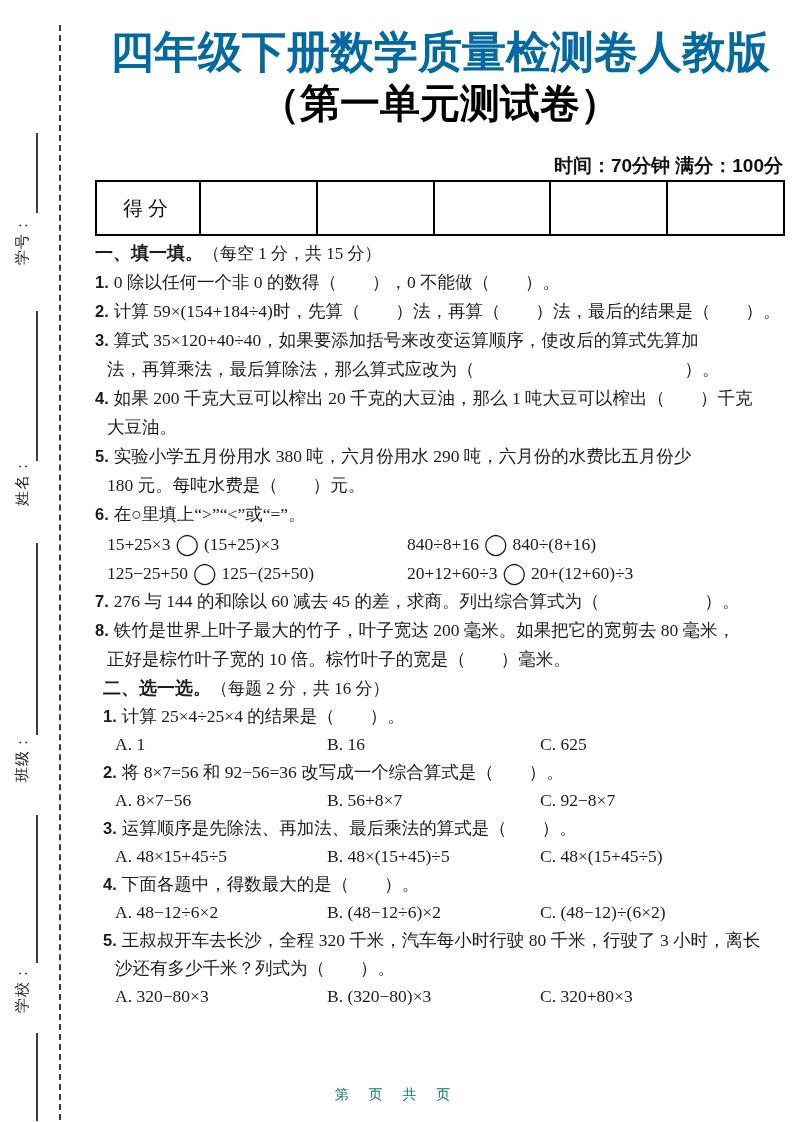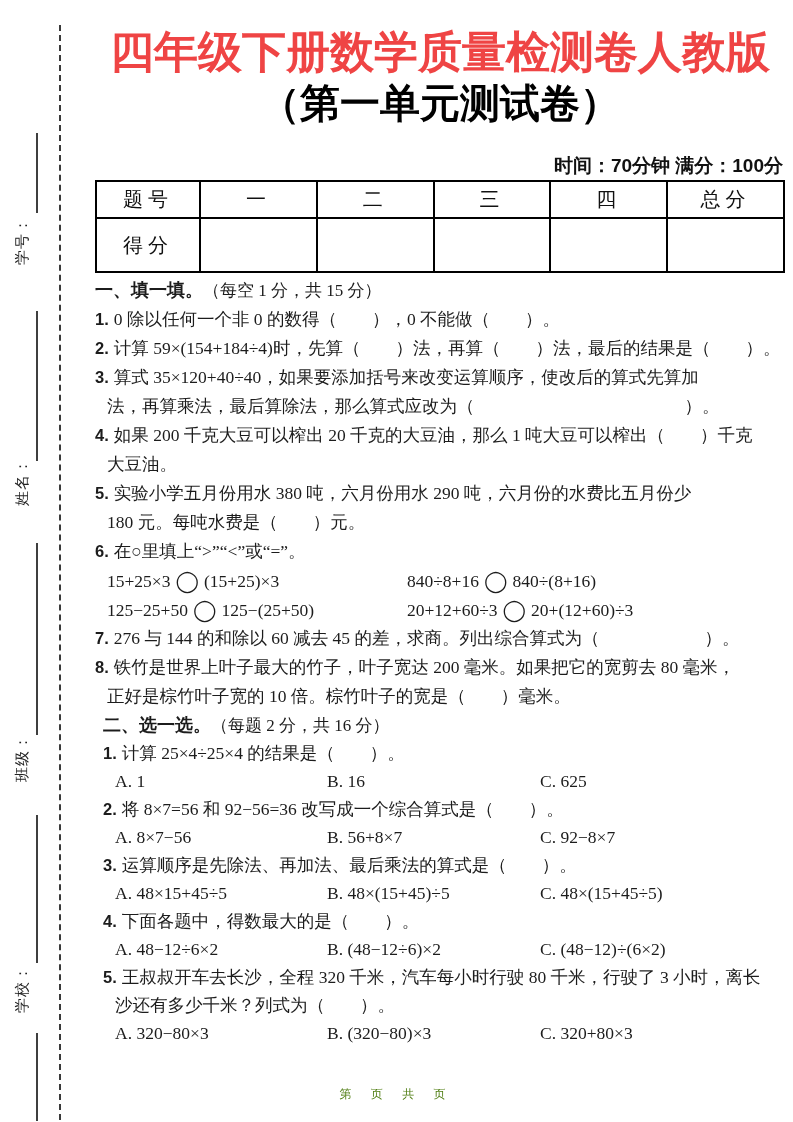--- a/index.html
+++ b/index.html
@@ -32,21 +32,21 @@
     white-space:nowrap;
   }
   .sl1 { top:229px; } .sl2 { top:470px; } .sl3 { top:746px; } .sl4 { top:977px; }
 
   
   .main { position:absolute; left:95px; top:0; width:690px; }
 
   .paper-title {
     margin-top:26px; text-align:center;
     font-family:"Liberation Sans","DejaVu Sans",sans-serif;
-    font-weight:900; font-size:44px; line-height:52px; color:#ef4444;
+    font-weight:900; font-size:44px; line-height:52px; color:#0369a1;
     white-space:nowrap;
   }
   .paper-subtitle {
     text-align:center;
     font-family:Liberation Sans, sans-serif;
     font-weight:900; font-size:40px; line-height:50px; color:#000;
     white-space:nowrap;
   }
   .exam-meta {
     margin-top:26px; text-align:right; padding-right:2px;
@@ -89,21 +89,21 @@
 
   .cmp-row { display:grid; grid-template-columns:300px 1fr; padding-left:12px; }
   .circ {
     font-size:21px; padding:0 5px; position:relative; top:1px;
     font-family:"DejaVu Sans",sans-serif;
   }
   .opt-row { display:grid; grid-template-columns:212px 213px 1fr; padding-left:12px; }
 
   .page-footer {
     position:absolute; left:0; top:1086px; width:793px;
-    text-align:center; font-size:12px; letter-spacing:8px; color:#4d7c0f;
+    text-align:center; font-size:14px; letter-spacing:8px; color:#0f766e;
     font-family:"Liberation Sans","DejaVu Sans",sans-serif;
   }
 </style>
 </head>
 <body>
 
 <div class="sidebar">
   <div class="write-line wl1"></div>
   <div class="side-label sl1">学号：</div>
   <div class="write-line wl2"></div>
@@ -117,28 +117,20 @@
 </div>
 
 <div class="main">
 
   <div class="paper-title">四年级下册数学质量检测卷人教版</div>
   <div class="paper-subtitle">（第一单元测试卷）</div>
   <div class="exam-meta">时间：70分钟  满分：100分</div>
 
   <table class="score-table">
     <tbody>
-        <tr class="hdr">
-      <td class="c0">题号</td>
-      <td>一</td>
-      <td>二</td>
-      <td>三</td>
-      <td>四</td>
-      <td>总分</td>
-    </tr>
     <tr class="scr">
       <td class="c0">得分</td>
       <td></td>
       <td></td>
       <td></td>
       <td></td>
       <td></td>
     </tr>
   </tbody>
     </table>

